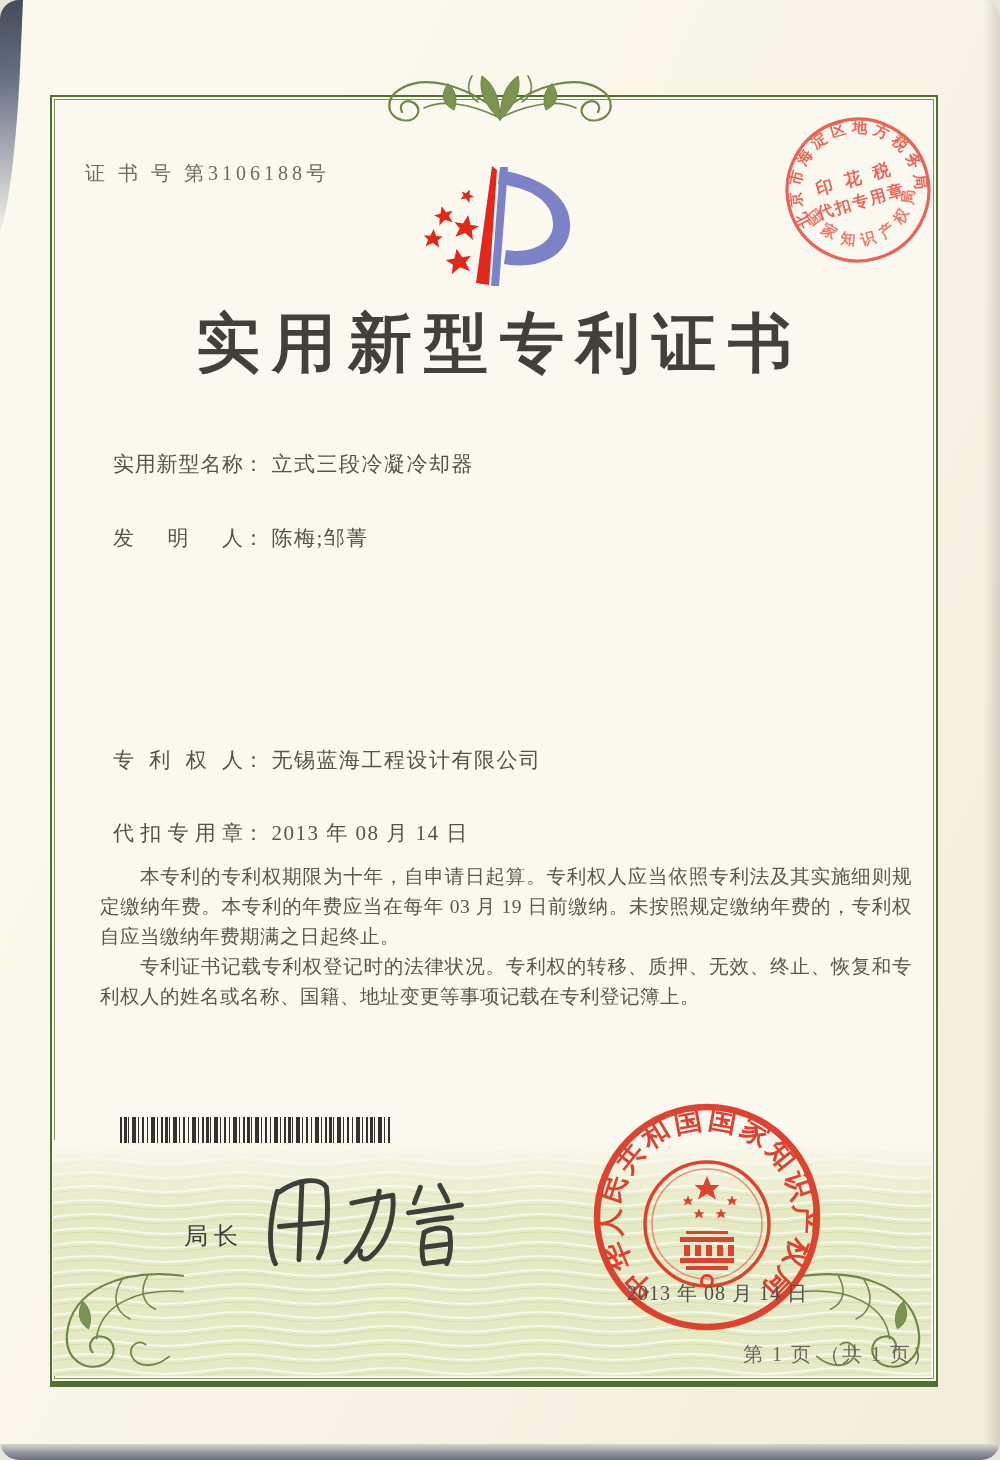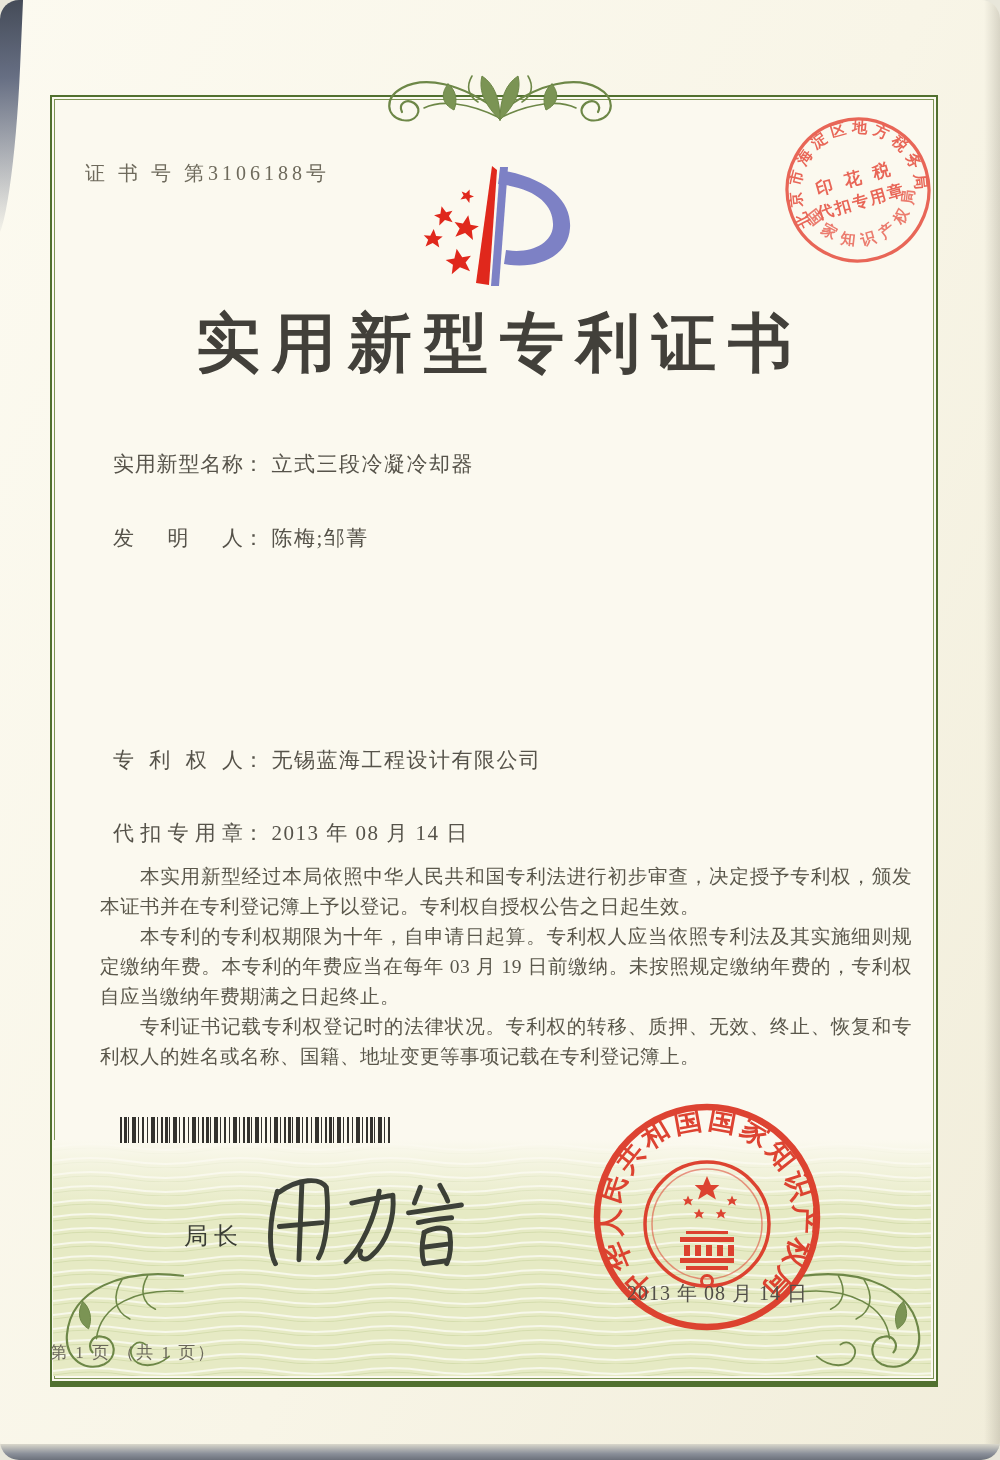--- a/index.html
+++ b/index.html
@@ -66,22 +66,22 @@
       #33322e 37px 38px, transparent 38px 41px); }
 
   .director-label { position:absolute; left:184px; top:1220px; font-size:24px;
     letter-spacing:6px; color:#3a3d34; z-index:4;font-family:Liberation Mono, monospace; }
   .signature { position:absolute; left:248px; top:1158px; width:235px; height:137px; z-index:4; }
 
   .seal { position:absolute; left:590px; top:1100px; width:234px; height:234px; z-index:4; opacity:.95; }
   .issue-date { position:absolute; left:627px; top:1280px; font-size:20px; letter-spacing:1px;
     color:#514f48; z-index:5; }
 
-  .footer { position:absolute; left:50px; width:884px; top:1341px; text-align:left;
-    font-size:17px; letter-spacing:2px; color:#6a675a; z-index:4; }
+  .footer { position:absolute; left:50px; width:884px; top:1341px; text-align:right;
+    font-size:20px; letter-spacing:2px; color:#6a675a; z-index:4; }
 </style>
 </head>
 <body>
 
 <div class="page">
 
   <div class="frame-outer">
     <div class="frame-inner"></div>
   </div>
 
@@ -175,21 +175,20 @@
     <span class="flabel">发明人</span><span class="fcolon">：</span><span class="fvalue">陈梅;邹菁</span>
   </div>
   <div class="field" style="top:746px">
     <span class="flabel">专利权人</span><span class="fcolon">：</span><span class="fvalue">无锡蓝海工程设计有限公司</span>
   </div>
   <div class="field" style="top:819px">
     <span class="flabel">代扣专用章</span><span class="fcolon">：</span><span class="fvalue">2013 年 08 月 14 日</span>
   </div>
 
   <div class="paragraphs">
-    <p>本实用新型经过本局依照中华人民共和国专利法进行初步审查，决定授予专利权，颁发本证书并在专利登记簿上予以登记。专利权自授权公告之日起生效。</p>
     <p>本专利的专利权期限为十年，自申请日起算。专利权人应当依照专利法及其实施细则规定缴纳年费。本专利的年费应当在每年 03 月 19 日前缴纳。未按照规定缴纳年费的，专利权自应当缴纳年费期满之日起终止。</p>
     <p>专利证书记载专利权登记时的法律状况。专利权的转移、质押、无效、终止、恢复和专利权人的姓名或名称、国籍、地址变更等事项记载在专利登记簿上。</p>
   </div>
 
   <div class="barcode"></div>
 
   <div class="director-label">局长</div>
   <svg class="signature" viewBox="0 0 240 140" aria-label="田力普">
     <g stroke="#2e322b" stroke-width="5" fill="none" stroke-linecap="round" stroke-linejoin="round" opacity=".92">
       <path d="M30,34 C22,62 20,94 28,108"></path>

